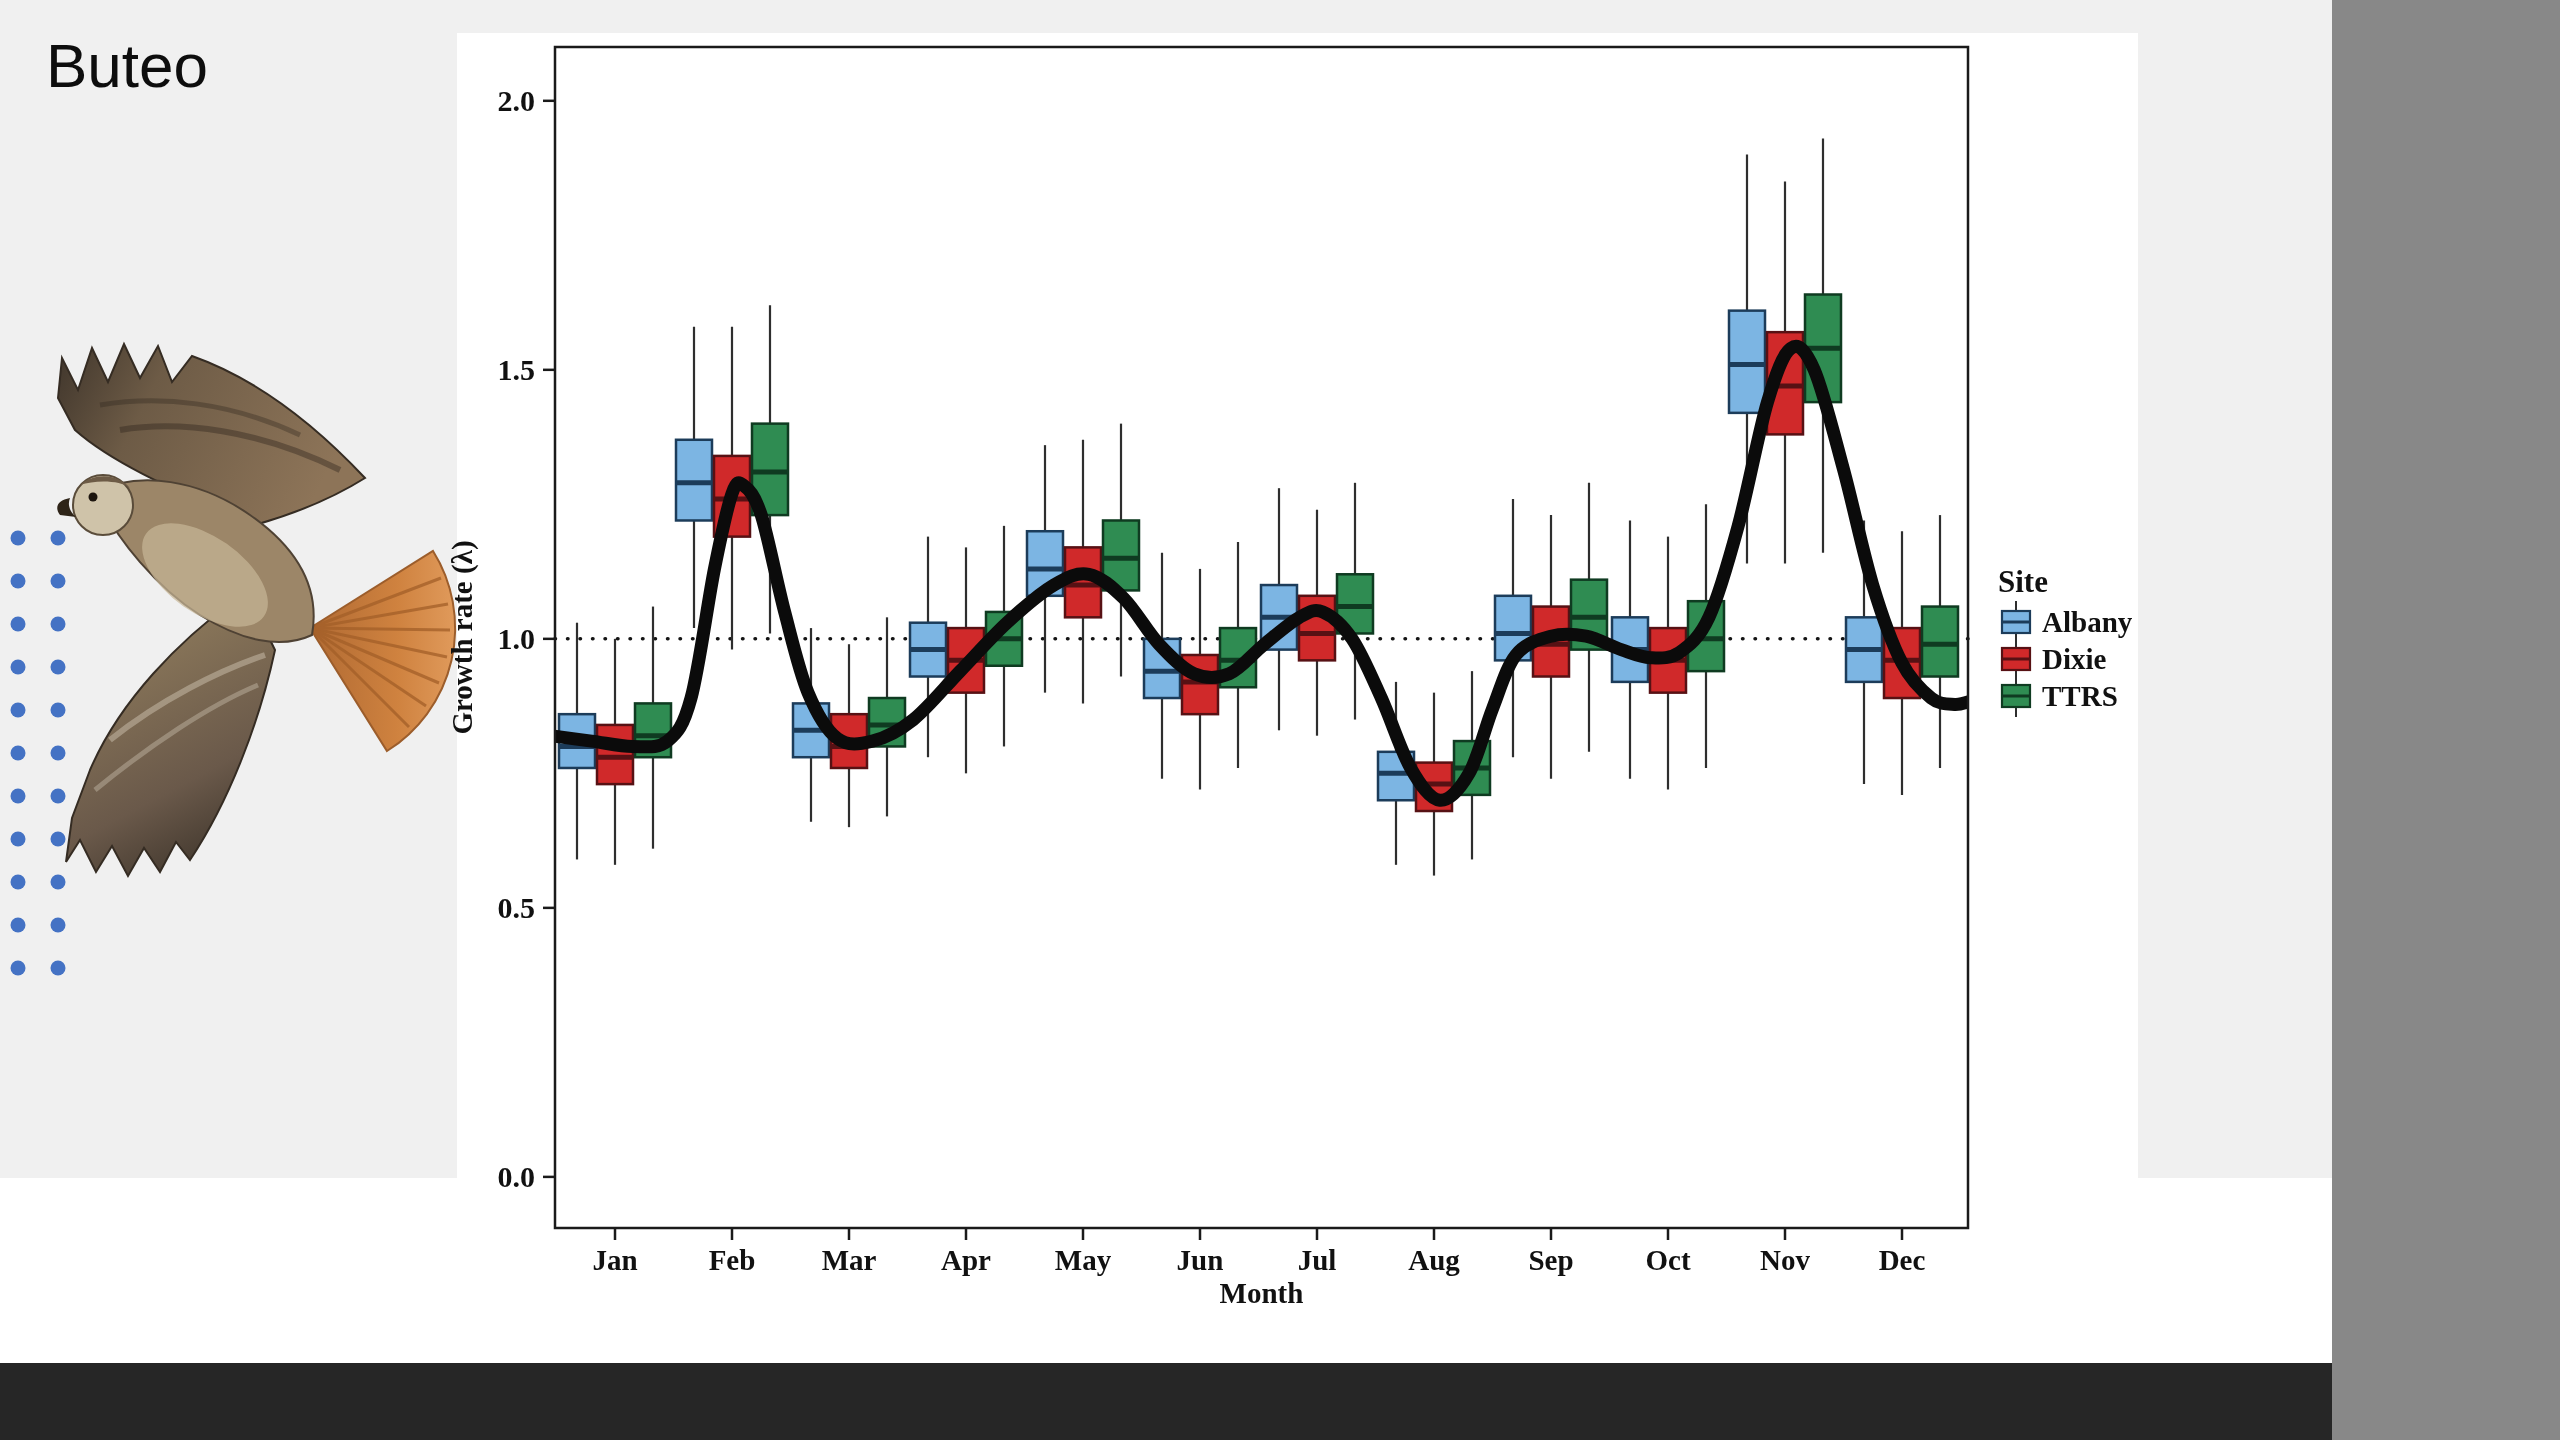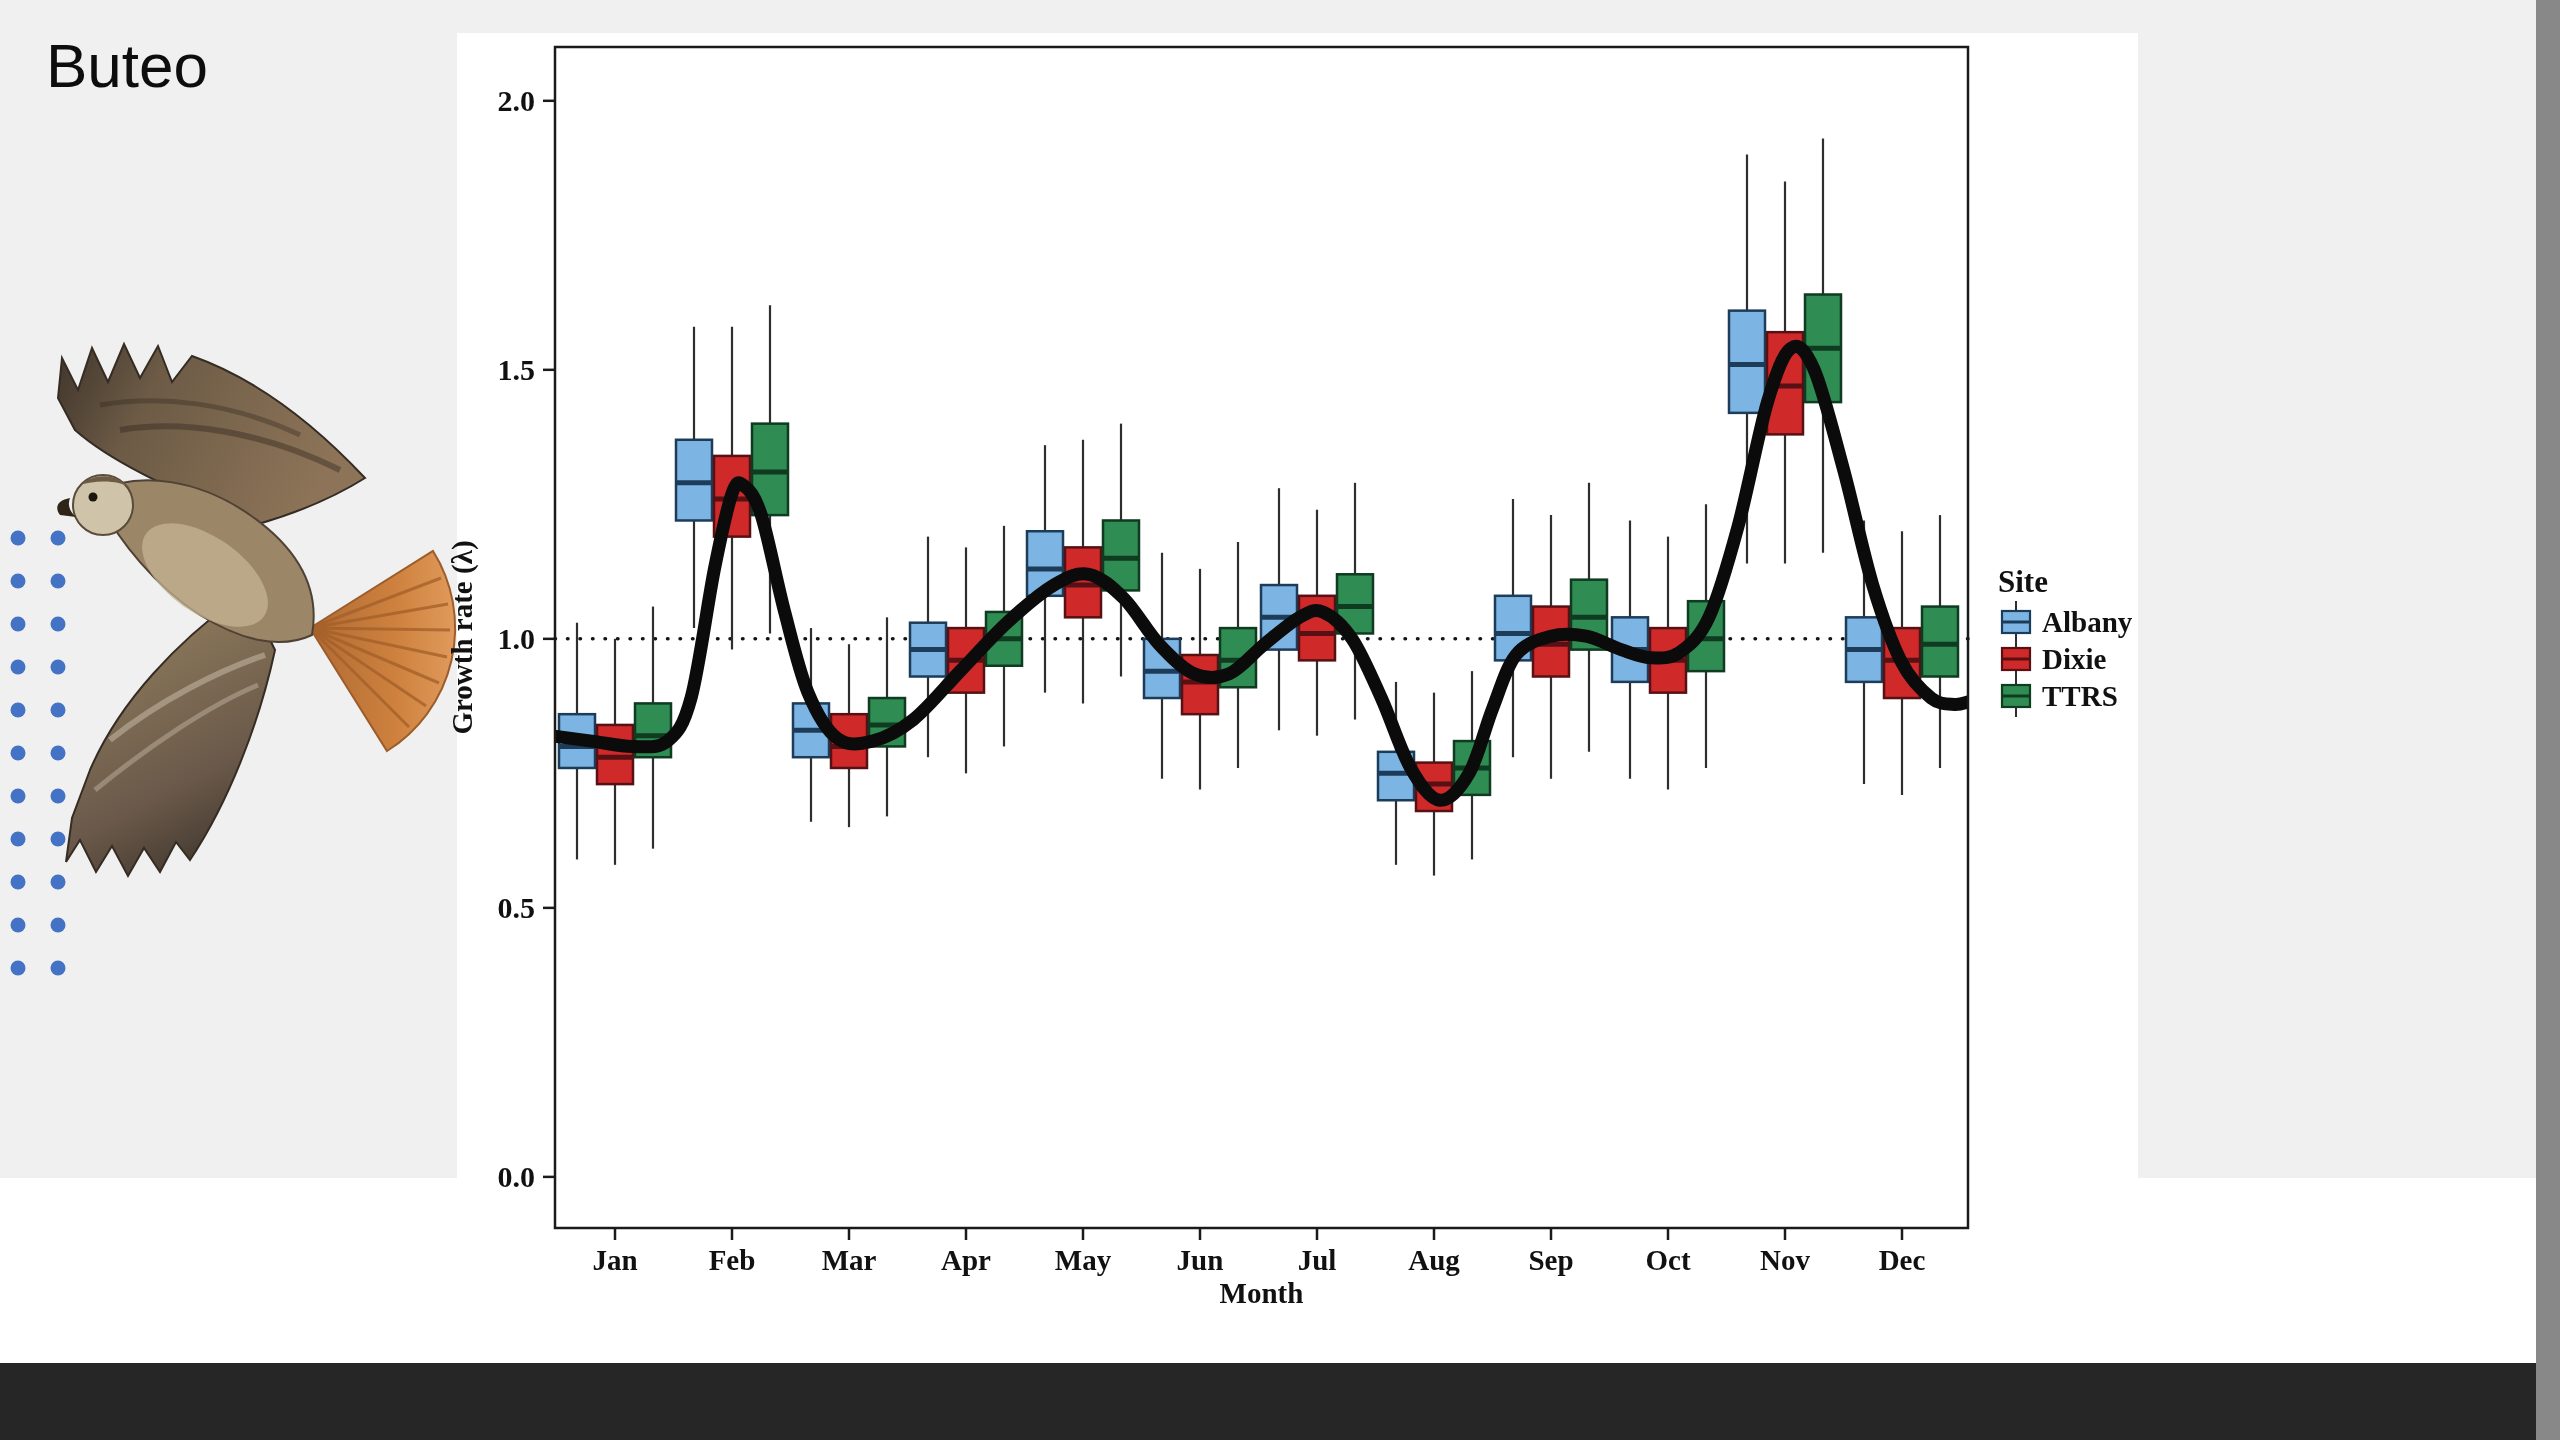--- a/index.html
+++ b/index.html
@@ -1,16 +1,16 @@
 <!DOCTYPE html>
 <html><head>
 <meta charset="utf-8">
 <style>
   html,body{margin:0;padding:0;background:#888;}
-  #canvas{position:relative;width:2536px;height:1440px;background:#FFFFFF;overflow:hidden;
+  #canvas{position:relative;width:2332px;height:1440px;background:#FFFFFF;overflow:hidden;
           font-family:"Liberation Sans",sans-serif;}
   .abs{position:absolute;}
   #gray-backdrop{left:0;top:0;width:2560px;height:1178px;background:#F0F0F0;}
   #white-panel{left:457px;top:33px;width:1681px;height:1330px;background:#FFFFFF;}
   #white-band{left:0;top:1178px;width:2560px;height:185px;background:#FFFFFF;}
   #bottom-bar{left:0;top:1363px;width:2560px;height:77px;background:#262626;}
   #slide-title{left:46px;top:30px;font-size:62px;font-weight:400;color:#0d0d0d;letter-spacing:0px;}
   svg text{font-family:"Liberation Serif","DejaVu Serif",serif;font-weight:bold;fill:#111;}
 </style>
 </head>

